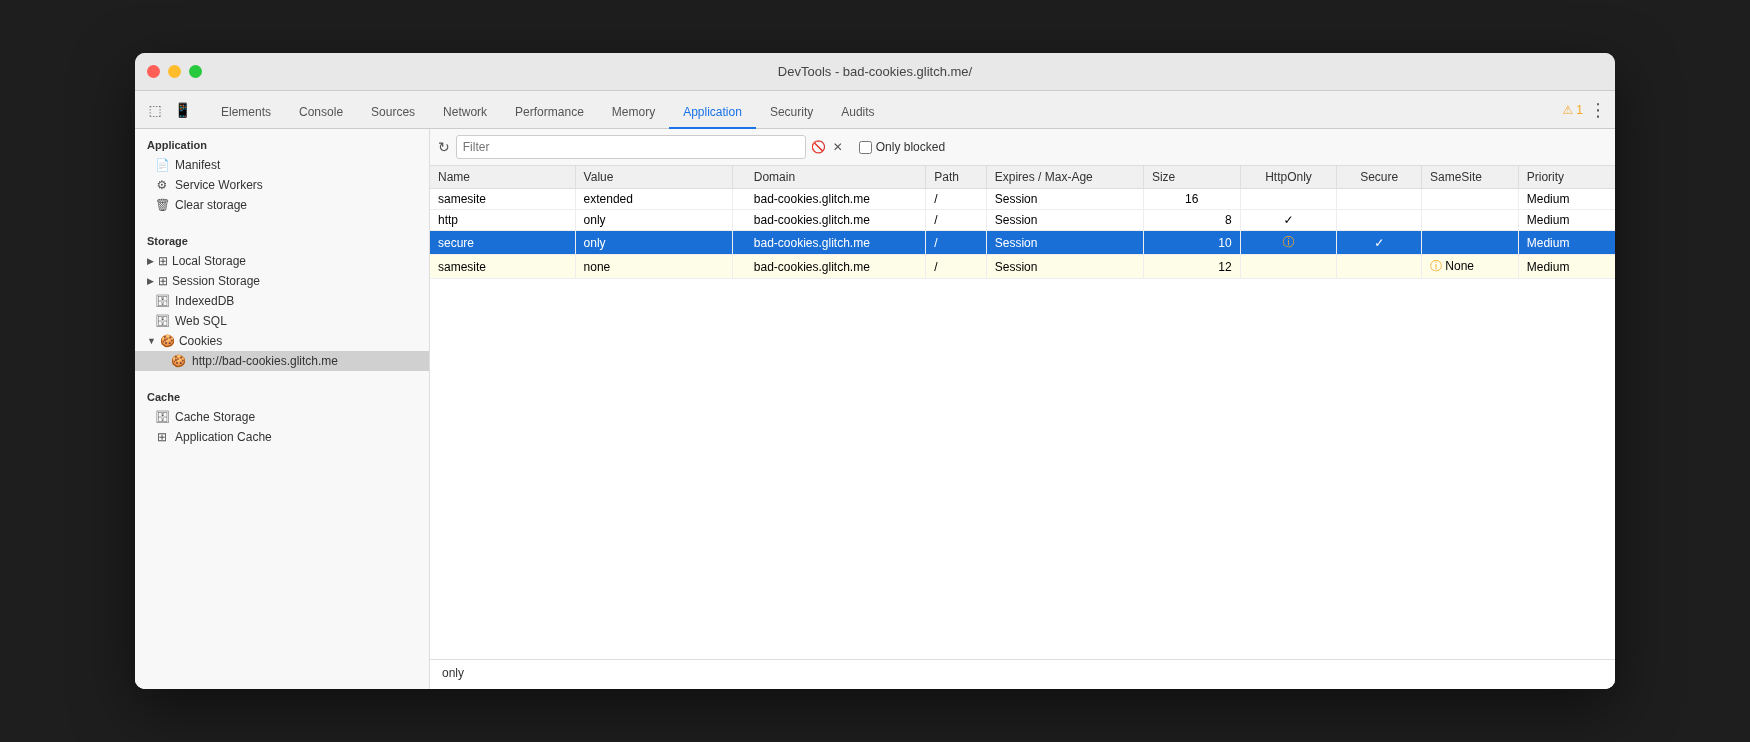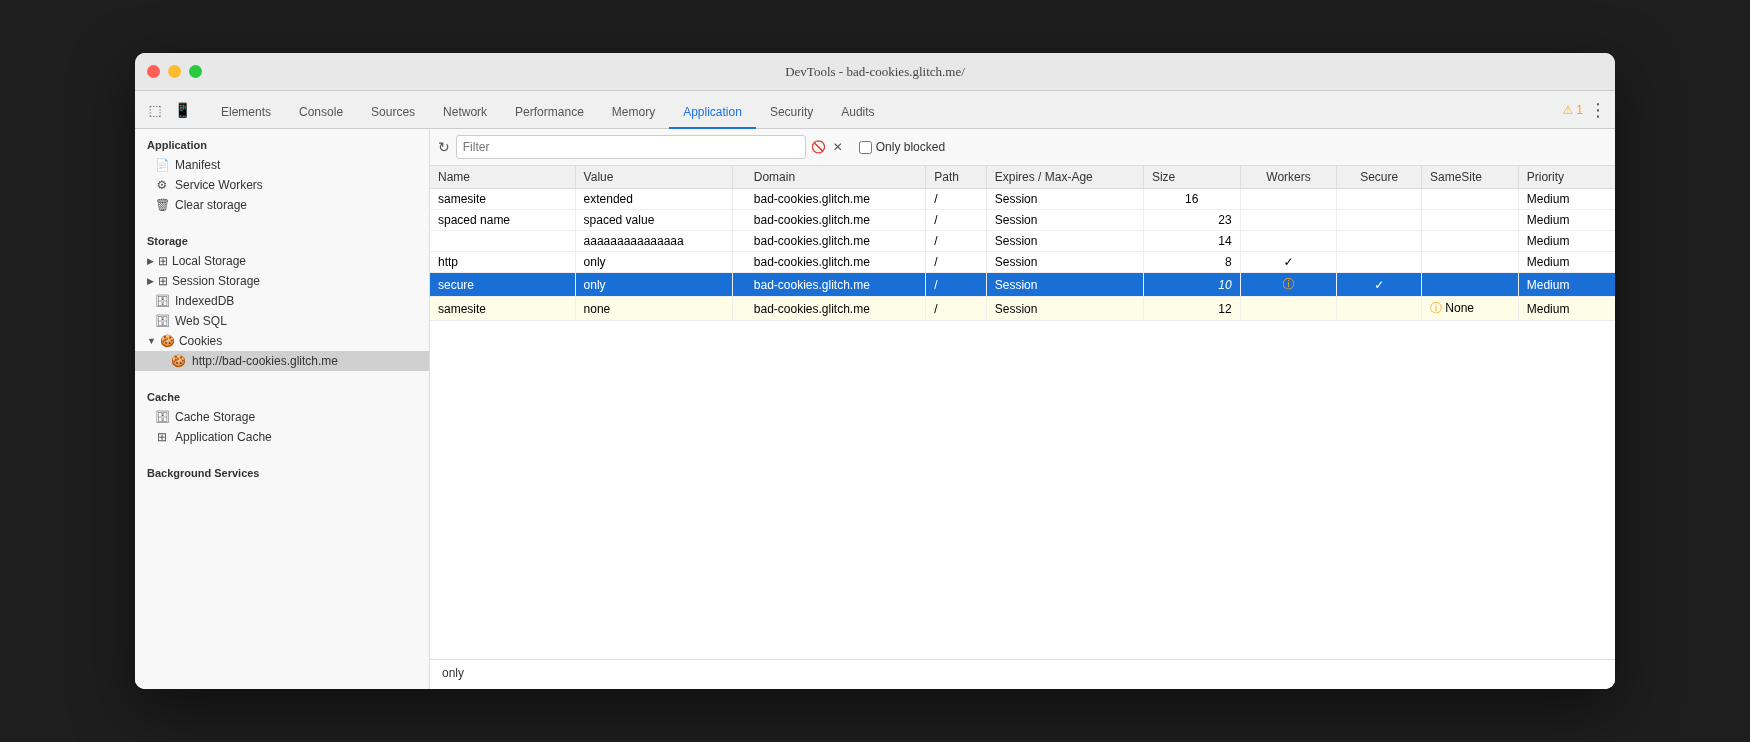--- a/index.html
+++ b/index.html
@@ -38,21 +38,20 @@
     }
     .tl-red { background: #ff5f56; }
     .tl-yellow { background: #ffbd2e; }
     .tl-green { background: #27c93f; }
     .titlebar-title {
       position: absolute;
       left: 50%;
       transform: translateX(-50%);
       font-size: 13px;
       color: #444;
-      font-family: Liberation Serif, serif;
     }
     .toolbar {
       background: #f0f0f0;
       border-bottom: 1px solid #ccc;
       display: flex;
       align-items: center;
       padding: 0 8px;
       height: 38px;
       gap: 4px;
     }
@@ -391,21 +390,20 @@
         <span class="icon">🗄</span>
         <span>Cache Storage</span>
       </div>
       <div class="sidebar-item">
         <span class="icon">⊞</span>
         <span>Application Cache</span>
       </div>
 
       <div class="sidebar-divider"></div>
 
-      <div class="sidebar-section-header">Background Services</div>
     </div>
 
     <div class="content-area">
 
       <div class="filter-bar">
         <button class="refresh-btn">↻</button>
         <input class="filter-input" type="text" placeholder="Filter" style="">
         <div class="filter-actions">
           <button class="filter-icon-btn">🚫</button>
           <button class="filter-icon-btn">✕</button>
@@ -419,58 +417,34 @@
       <div class="table-container">
         <table>
           <thead>
             <tr>
               <th class="col-name">Name</th>
               <th class="col-value">Value</th>
               <th class="col-domain">Domain</th>
               <th class="col-path">Path</th>
               <th class="col-expires">Expires / Max-Age</th>
               <th class="col-size">Size</th>
-              <th class="col-httponly">Workers</th>
+              <th class="col-httponly">HttpOnly</th>
               <th class="col-secure">Secure</th>
               <th class="col-samesite">SameSite</th>
               <th class="col-priority">Priority</th>
             </tr>
           </thead>
           <tbody id="table-body">
           <tr>
                 <td class="col-name">samesite</td>
                 <td class="col-value">extended</td>
                 <td class="col-domain">bad-cookies.glitch.me</td>
                 <td class="col-path">/</td>
                 <td class="col-expires">Session</td>
                 <td class="col-size size-cell" style="text-align: center;">16</td>
-                <td class="col-httponly" style="text-align: center;"></td>
-                <td class="col-secure" style="text-align: center;"></td>
-                <td class="col-samesite"></td>
-                <td class="col-priority">Medium</td>
-              </tr>
-              <tr>
-                <td class="col-name">spaced name</td>
-                <td class="col-value">spaced value</td>
-                <td class="col-domain">bad-cookies.glitch.me</td>
-                <td class="col-path">/</td>
-                <td class="col-expires">Session</td>
-                <td class="col-size size-cell" style="text-align: right;">23</td>
-                <td class="col-httponly" style="text-align: center;"></td>
-                <td class="col-secure" style="text-align: center;"></td>
-                <td class="col-samesite"></td>
-                <td class="col-priority">Medium</td>
-              </tr>
-              <tr>
-                <td class="col-name"></td>
-                <td class="col-value">aaaaaaaaaaaaaaa</td>
-                <td class="col-domain">bad-cookies.glitch.me</td>
-                <td class="col-path">/</td>
-                <td class="col-expires">Session</td>
-                <td class="col-size size-cell" style="text-align: right;">14</td>
                 <td class="col-httponly" style="text-align: center;"></td>
                 <td class="col-secure" style="text-align: center;"></td>
                 <td class="col-samesite"></td>
                 <td class="col-priority">Medium</td>
               </tr>
               <tr>
                 <td class="col-name">http</td>
                 <td class="col-value">only</td>
                 <td class="col-domain">bad-cookies.glitch.me</td>
                 <td class="col-path">/</td>
@@ -480,21 +454,21 @@
                 <td class="col-secure" style="text-align: center;"></td>
                 <td class="col-samesite"></td>
                 <td class="col-priority">Medium</td>
               </tr>
               <tr class="selected">
                 <td class="col-name">secure</td>
                 <td class="col-value">only</td>
                 <td class="col-domain">bad-cookies.glitch.me</td>
                 <td class="col-path">/</td>
                 <td class="col-expires">Session</td>
-                <td class="col-size size-cell" style="text-align: right; font-style: italic;">10</td>
+                <td class="col-size size-cell" style="text-align: right;">10</td>
                 <td class="col-httponly" style="text-align: center;"><span style="color:#f5a623;">ⓘ</span></td>
                 <td class="col-secure" style="text-align: center;">✓</td>
                 <td class="col-samesite"></td>
                 <td class="col-priority">Medium</td>
               </tr>
               <tr class="warning-row">
                 <td class="col-name">samesite</td>
                 <td class="col-value">none</td>
                 <td class="col-domain">bad-cookies.glitch.me</td>
                 <td class="col-path">/</td>

